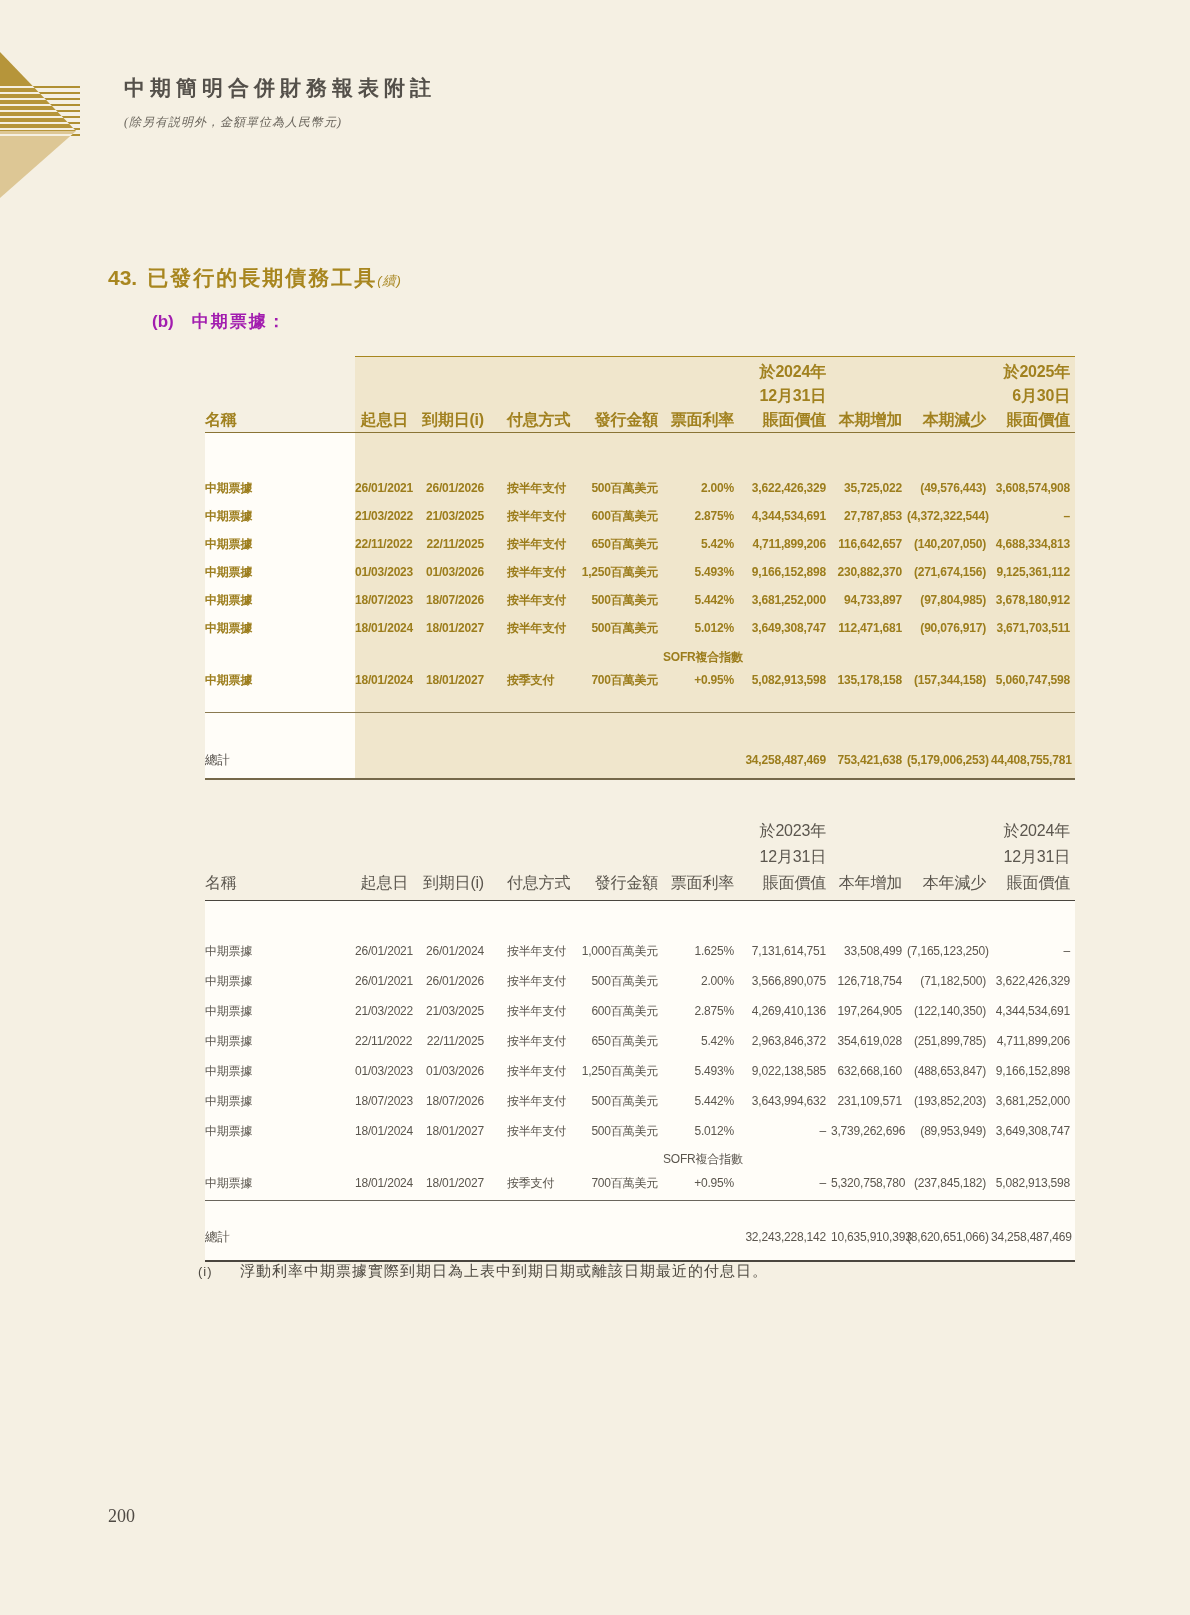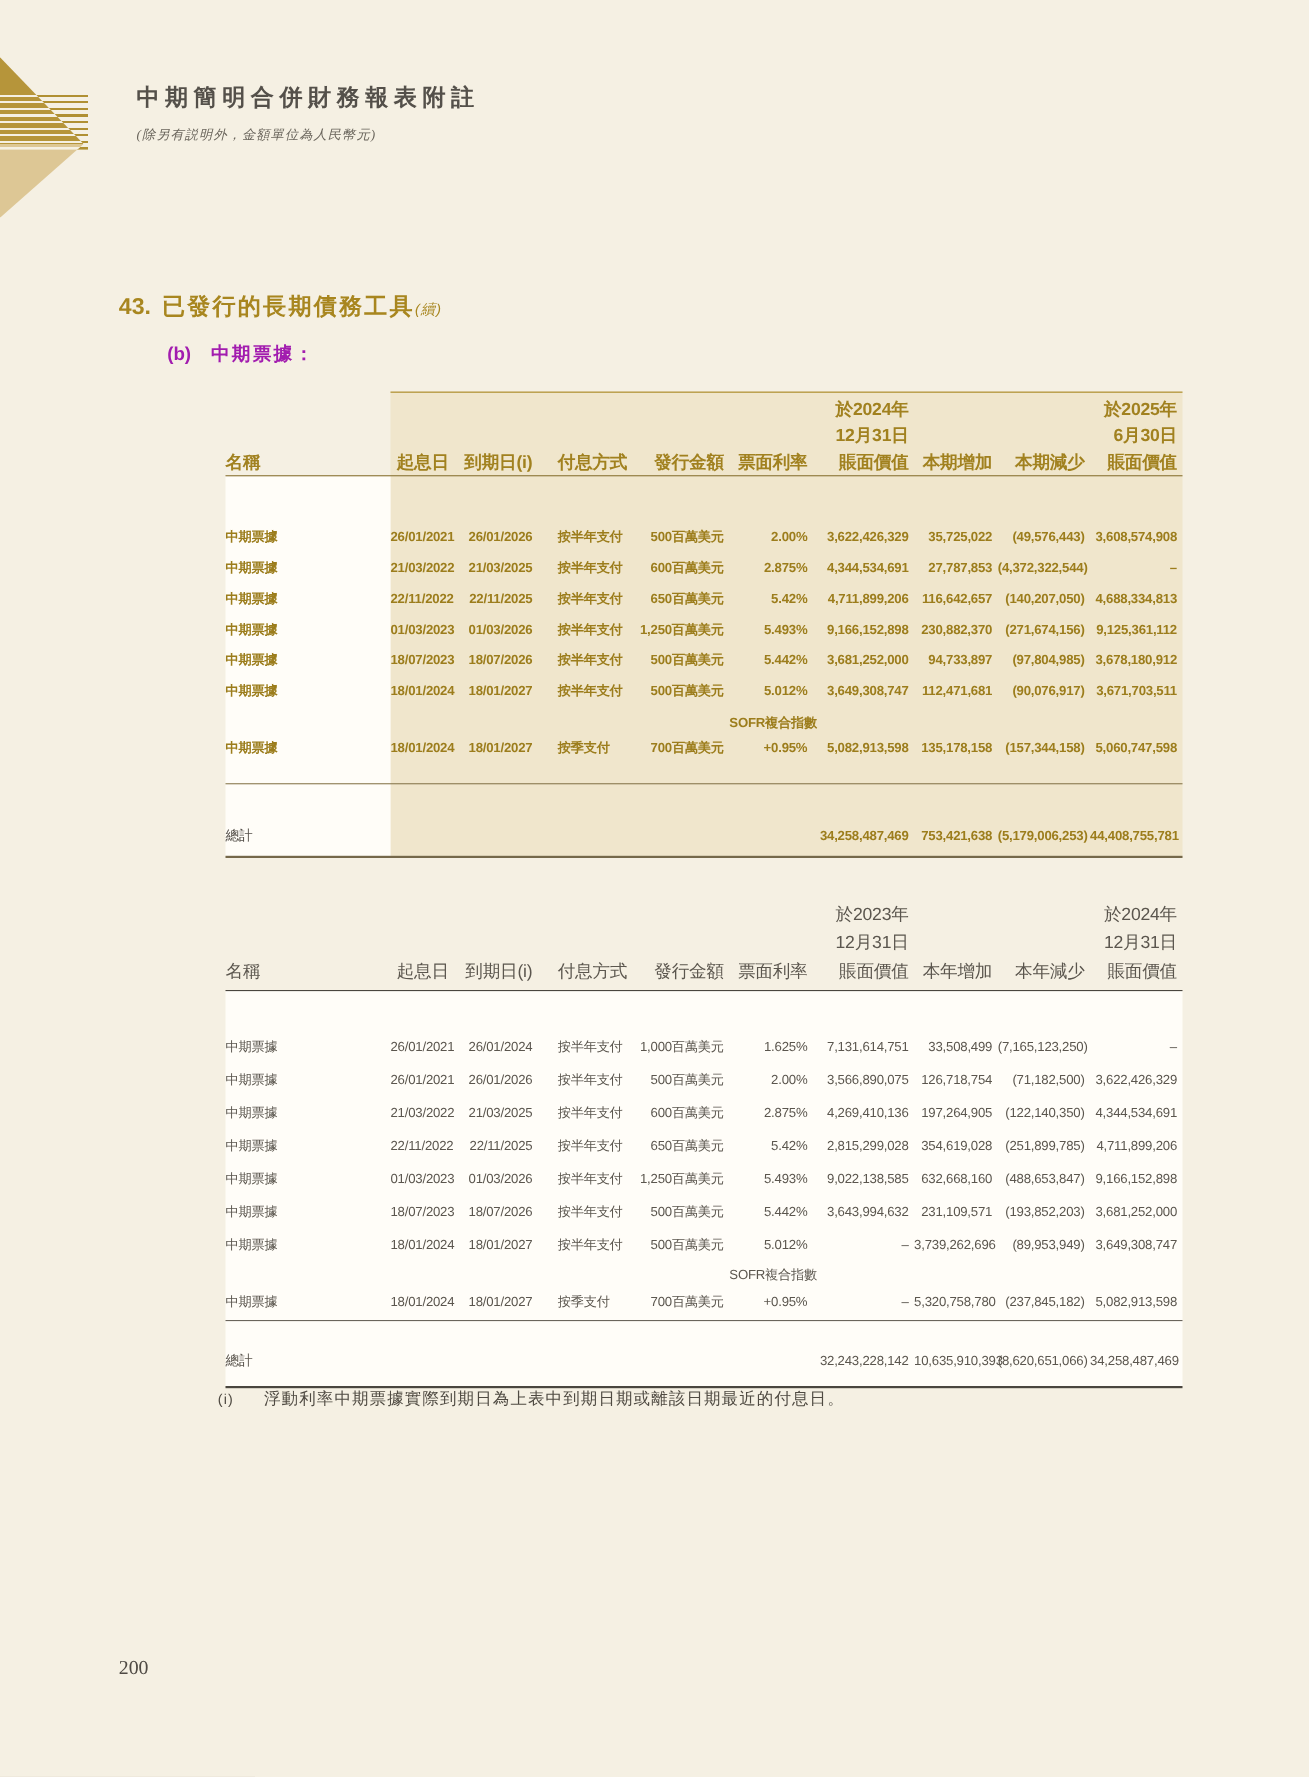--- a/index.html
+++ b/index.html
@@ -356,21 +356,21 @@
           <div class="cell decrease">(122,140,350)</div>
           <div class="cell cv_end">4,344,534,691</div>
         </div>
         <div class="t-row">
           <div class="cell name">中期票據</div>
           <div class="cell start_date">22/11/2022</div>
           <div class="cell maturity_date">22/11/2025</div>
           <div class="cell payment">按半年支付</div>
           <div class="cell issue_amount">650百萬美元</div>
           <div class="cell coupon_rate">5.42%</div>
-          <div class="cell cv_start">2,815,299,028</div>
+          <div class="cell cv_start">2,963,846,372</div>
           <div class="cell increase">354,619,028</div>
           <div class="cell decrease">(251,899,785)</div>
           <div class="cell cv_end">4,711,899,206</div>
         </div>
         <div class="t-row">
           <div class="cell name">中期票據</div>
           <div class="cell start_date">01/03/2023</div>
           <div class="cell maturity_date">01/03/2026</div>
           <div class="cell payment">按半年支付</div>
           <div class="cell issue_amount">1,250百萬美元</div>

